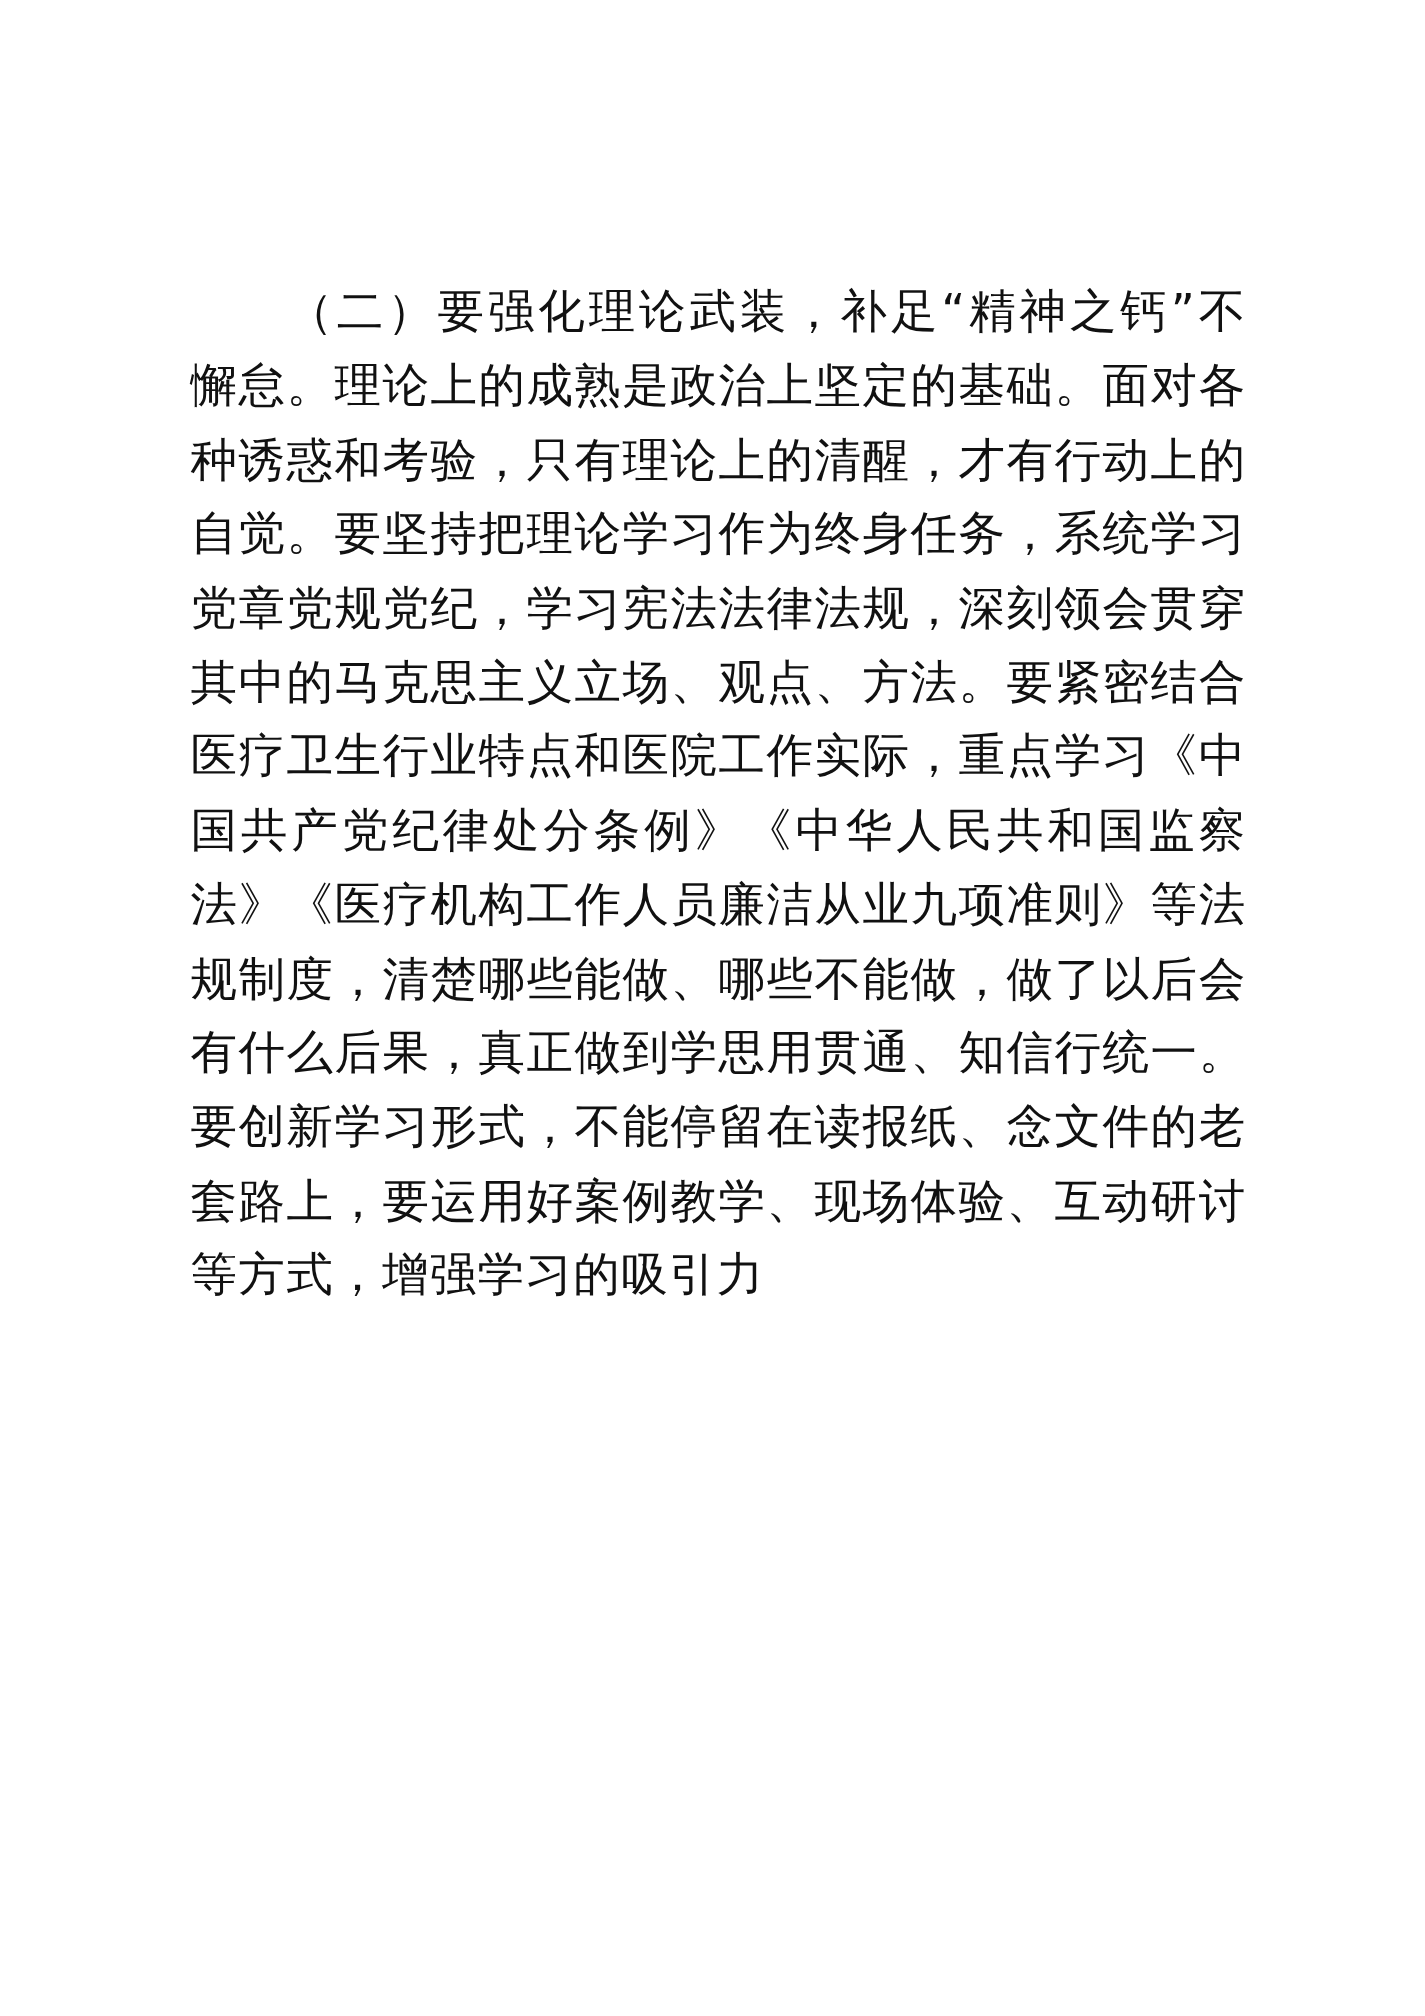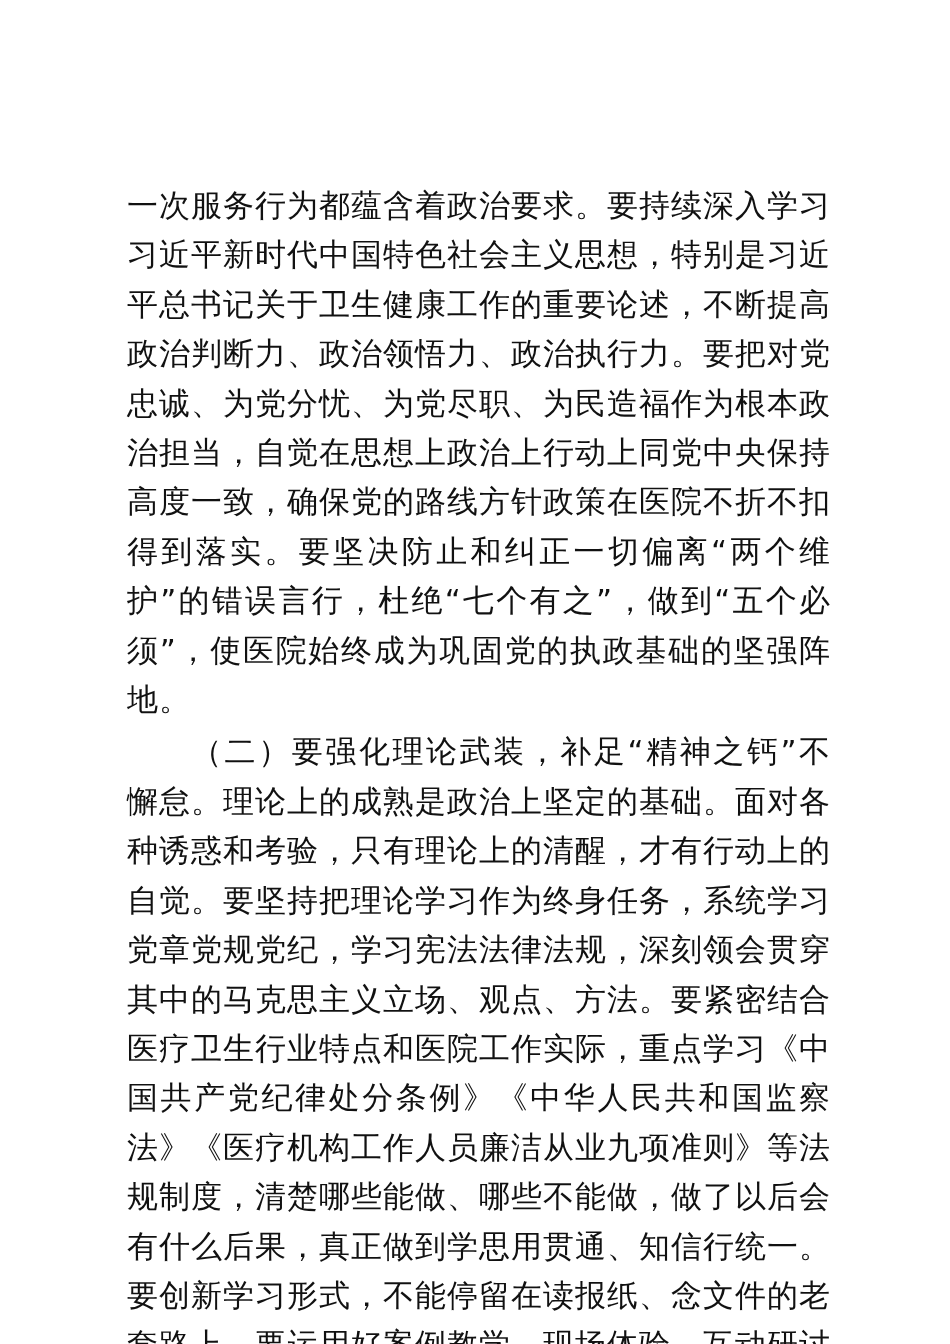--- a/index.html
+++ b/index.html
@@ -33,15 +33,14 @@
     }
     .para.indent {
       text-indent: 64px;
       margin-top: 3px;
     }
   </style>
 </head>
 <body>
 
 <div class="page">
-  <p class="para">一次服务行为都蕴含着政治要求。要持续深入学习习近平新时代中国特色社会主义思想，特别是习近平总书记关于卫生健康工作的重要论述，不断提高政治判断力、政治领悟力、政治执行力。要把对党忠诚、为党分忧、为党尽职、为民造福作为根本政治担当，自觉在思想上政治上行动上同党中央保持高度一致，确保党的路线方针政策在医院不折不扣得到落实。要坚决防止和纠正一切偏离“两个维护”的错误言行，杜绝“七个有之”，做到“五个必须”，使医院始终成为巩固党的执政基础的坚强阵地。</p>
   <p class="para indent">（二）要强化理论武装，补足“精神之钙”不懈怠。理论上的成熟是政治上坚定的基础。面对各种诱惑和考验，只有理论上的清醒，才有行动上的自觉。要坚持把理论学习作为终身任务，系统学习党章党规党纪，学习宪法法律法规，深刻领会贯穿其中的马克思主义立场、观点、方法。要紧密结合医疗卫生行业特点和医院工作实际，重点学习《中国共产党纪律处分条例》《中华人民共和国监察法》《医疗机构工作人员廉洁从业九项准则》等法规制度，清楚哪些能做、哪些不能做，做了以后会有什么后果，真正做到学思用贯通、知信行统一。要创新学习形式，不能停留在读报纸、念文件的老套路上，要运用好案例教学、现场体验、互动研讨等方式，增强学习的吸引力</p>
 </div>
 
 </body></html>

